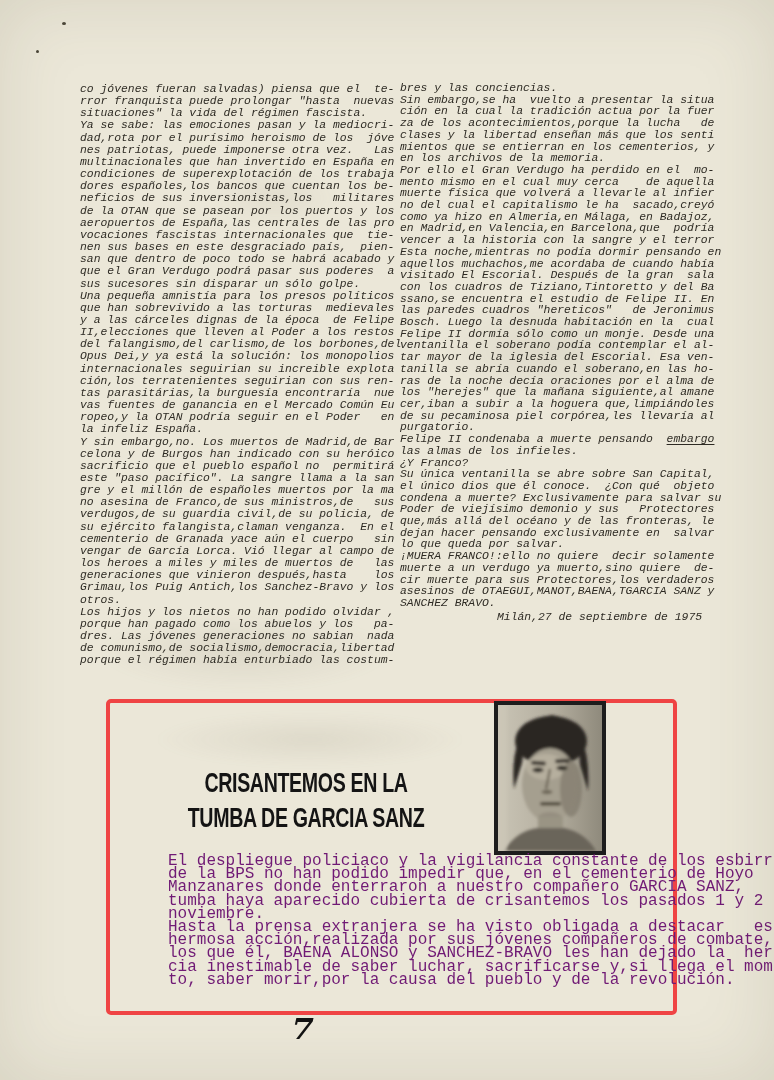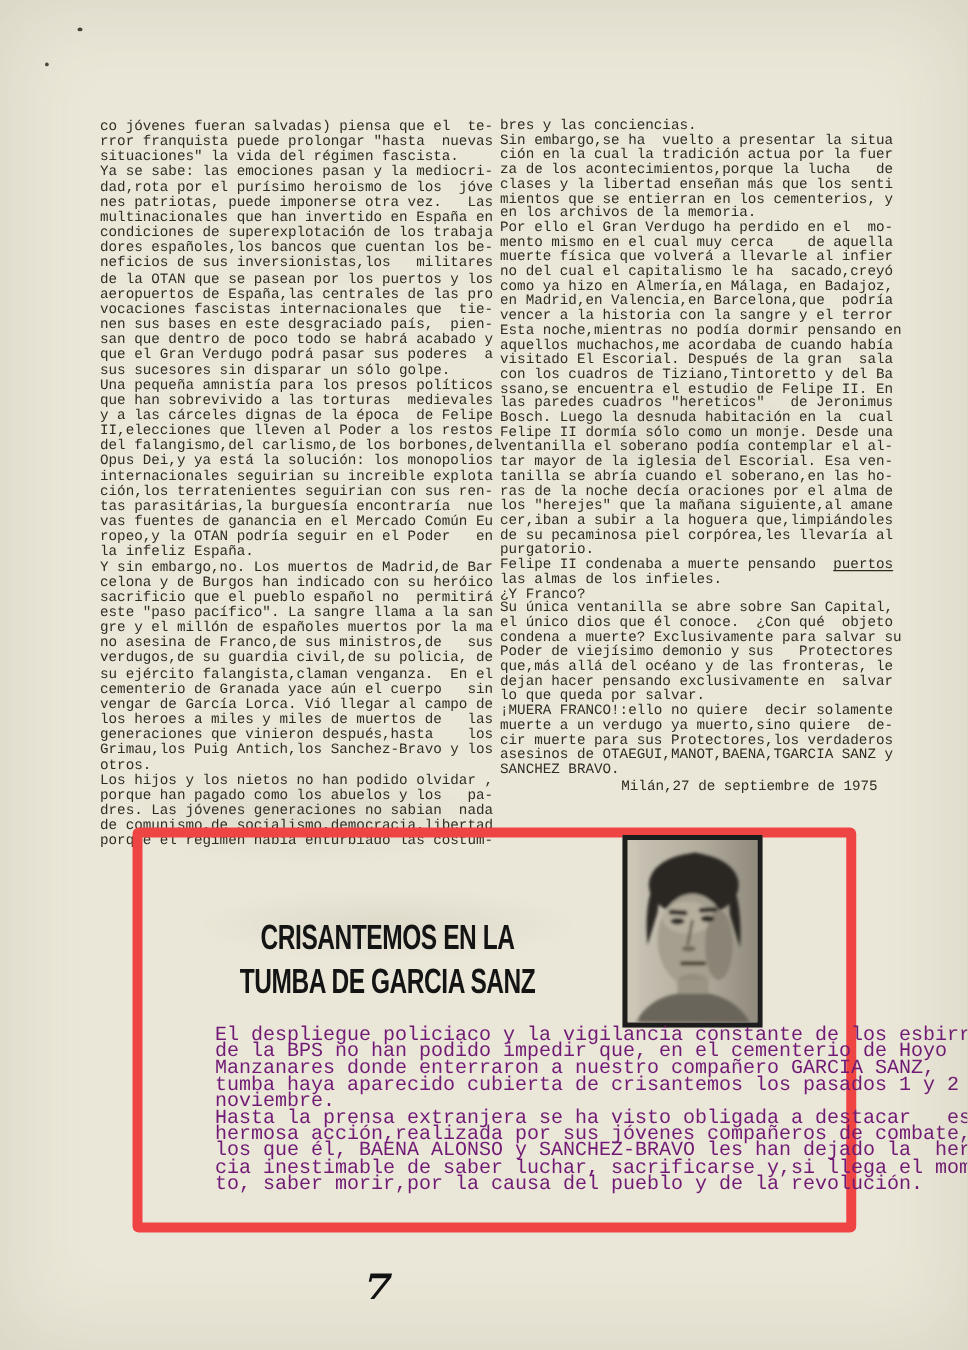--- a/index.html
+++ b/index.html
@@ -1,26 +1,26 @@
 <!DOCTYPE html>
 <html><head>
 <meta charset="utf-8">
 <style>
   html,body{margin:0;padding:0;}
   body{width:774px;height:1080px;background:#cfcabb;font-family:"Liberation Sans",sans-serif;}
   .page{position:relative;width:774px;height:1080px;background:#ebe7d8;overflow:hidden;}
   .page::after{content:"";position:absolute;inset:0;box-shadow:inset 0 0 70px rgba(95,88,60,.14);pointer-events:none;}
-  .col{position:absolute;top:96px;font-family:"Liberation Mono","DejaVu Sans Mono",monospace;
-       font-size:11.4px;color:#2e2b24;white-space:pre;letter-spacing:0;}
+  .col{position:absolute;top:83px;font-family:"Liberation Mono","DejaVu Sans Mono",monospace;
+       font-size:11.4px;color:#2e2b24;white-space:pre;letter-spacing:0;font-style:italic;}
   .col.left{left:80px;line-height:12.15px;}
   .col.right{left:400px;line-height:11.7px;}
   .uline{text-decoration:underline;text-underline-offset:2px;}
   .dateline{margin-top:2px;padding-left:97px;}
-  .box{position:absolute;left:106px;top:662px;width:563px;height:308px;
-       border:8px solid #ef4444;border-radius:5px;text-decoration:underline;}
+  .box{position:absolute;left:106px;top:699px;width:563px;height:308px;
+       border:4px solid #ef4444;border-radius:5px;text-decoration:underline;}
   .headline{position:absolute;left:16px;top:62px;width:360px;text-align:center;
        font-family:"Liberation Sans",sans-serif;font-weight:bold;font-size:28px;line-height:35px;
        color:#141414;letter-spacing:-.5px;transform:scaleX(.7);transform-origin:center top;}
   .photo{position:absolute;left:384px;top:-2px;width:104px;height:146px;
        border:4px solid #1d1d1d;background:#b5b0a2;overflow:hidden;}
   .photo svg{display:block;width:100%;height:100%;}
   .boxbody{position:absolute;left:58px;top:152px;font-family:"Liberation Mono","DejaVu Sans Mono",monospace;
        font-size:16px;line-height:13.2px;color:#701a75;white-space:pre;}
   .pagenum{position:absolute;left:293px;top:1013px;font-family:"DejaVu Serif",serif;
        font-style:italic;font-weight:bold;font-size:28px;color:#121212;transform:scaleX(1.15);}
@@ -118,21 +118,21 @@
 Bosch. Luego la desnuda habitación en la  cual
 Felipe II dormía sólo como un monje. Desde una
 ventanilla el soberano podía contemplar el al-
 tar mayor de la iglesia del Escorial. Esa ven-
 tanilla se abría cuando el soberano,en las ho-
 ras de la noche decía oraciones por el alma de
 los "herejes" que la mañana siguiente,al amane
 cer,iban a subir a la hoguera que,limpiándoles
 de su pecaminosa piel corpórea,les llevaría al
 purgatorio.
-Felipe II condenaba a muerte pensando  </span><span class="uline">puertos</span><span>
+Felipe II condenaba a muerte pensando  </span><span class="uline">embargo</span><span>
 las almas de los infieles.
 ¿Y Franco?
 Su única ventanilla se abre sobre San Capital,
 el único dios que él conoce.  ¿Con qué  objeto
 condena a muerte? Exclusivamente para salvar su
 Poder de viejísimo demonio y sus   Protectores
 que,más allá del océano y de las fronteras, le
 dejan hacer pensando exclusivamente en  salvar
 lo que queda por salvar.
 ¡MUERA FRANCO!:ello no quiere  decir solamente

